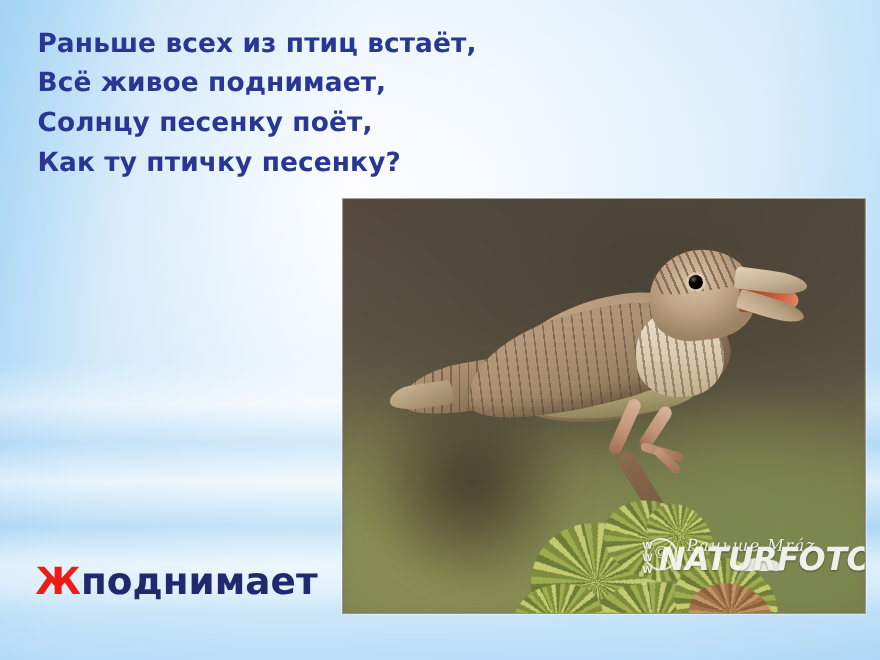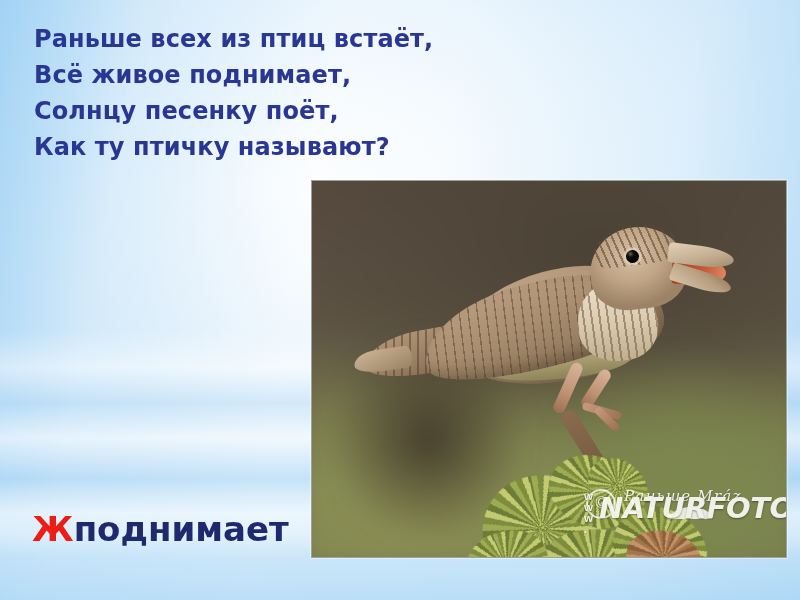--- a/index.html
+++ b/index.html
@@ -428,21 +428,21 @@
 
   <div class="bg-base"></div>
   <div class="bg-wash"></div>
   <div class="bg-bands"></div>
   <div class="bg-bottomglow"></div>
 
   <div id="riddle">
     <span class="vline">Раньше всех из птиц встаёт,</span>
     <span class="vline">Всё живое поднимает,</span>
     <span class="vline">Солнцу песенку поёт,</span>
-    <span class="vline">Как ту птичку называют?</span>
+    <span class="vline">Как ту птичку песенку?</span>
   </div>
 
   <div id="answer"><span class="first-letter">Ж</span><span>поднимает</span></div>
 
   <div id="photo-frame">
     <div class="photo-stage">
 
       <div class="ph-bg"></div>
       <div class="ph-dark-patch"></div>
       <div class="ph-green-right"></div>

